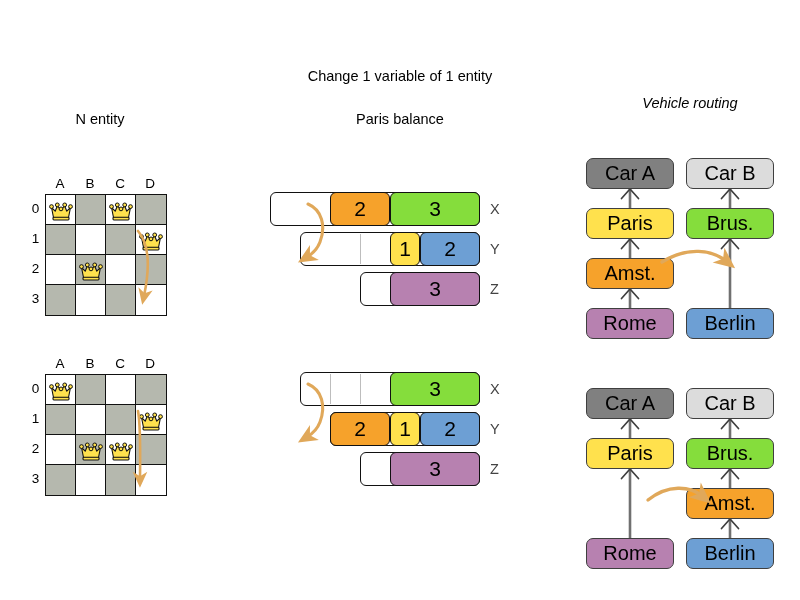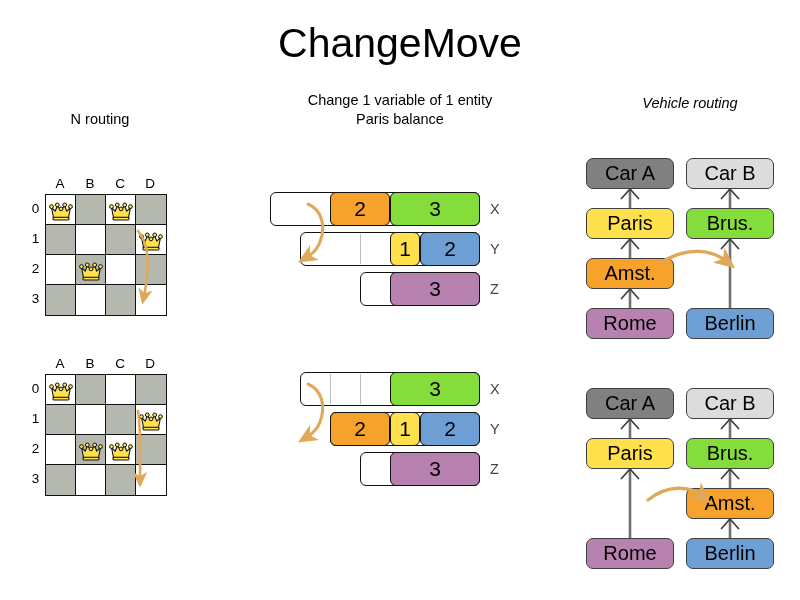--- a/index.html
+++ b/index.html
@@ -10,21 +10,21 @@
   }
   .root{position:relative;width:800px;height:600px;}
 
   
   .title{
     position:absolute;top:22px;left:0;width:800px;text-align:center;
     font-size:41px;font-weight:400;line-height:1.05;letter-spacing:0px;
   }
   .subtitle{
     position:absolute;top:68px;left:0;width:800px;text-align:center;
-    font-size:14.5px;font-weight:400;margin-top:24px;
+    font-size:14.5px;font-weight:400;
   }
 
   
   .col-caption{
     position:absolute;text-align:center;font-size:14.5px;line-height:19px;
   }
   #cap-queens{left:0;top:110px;width:200px;}
   #cap-cloud{left:300px;top:110px;width:200px;}
   #cap-vrp{left:590px;top:94px;width:200px;font-style:italic;}
 
@@ -91,24 +91,23 @@
   }
   .vrp-edges{position:absolute;left:0;top:0;width:210px;height:205px;
              pointer-events:none;overflow:visible;}
   .vrp-arrow{position:absolute;pointer-events:none;overflow:visible;}
 </style>
 </head>
 <body>
 
 <div class="root">
 
-  <div class="title">ChangeMove</div>
   <div class="subtitle">Change 1 variable of 1 entity</div>
 
-  <div class="col-caption" id="cap-queens">N routing</div>
+  <div class="col-caption" id="cap-queens">N entity</div>
   <div class="col-caption" id="cap-cloud">Paris balance</div>
   <div class="col-caption" id="cap-vrp">
     <div>Vehicle routing</div>
   </div>
 
   <div class="board-wrap" id="board-top">
     <div class="board">
         <div class="file-labels">
           <span style="left:0px">A</span>
           <span style="left:30px">B</span>

